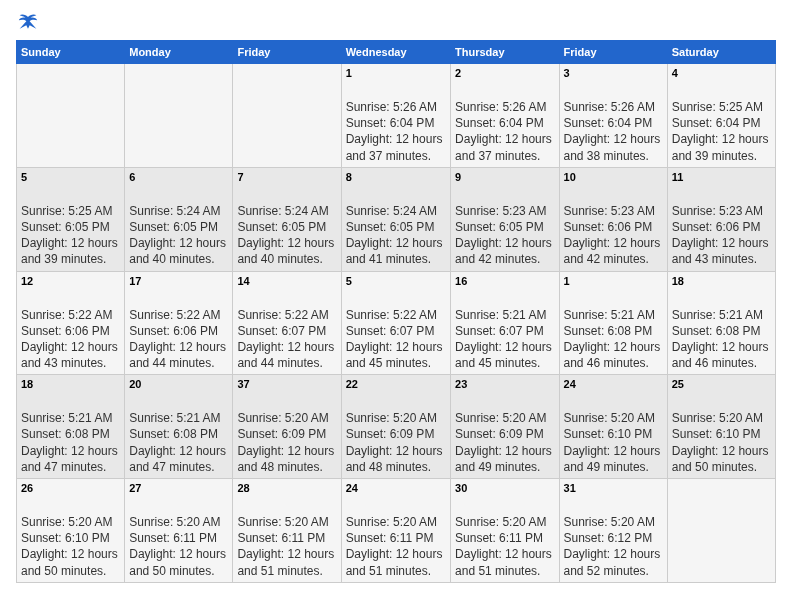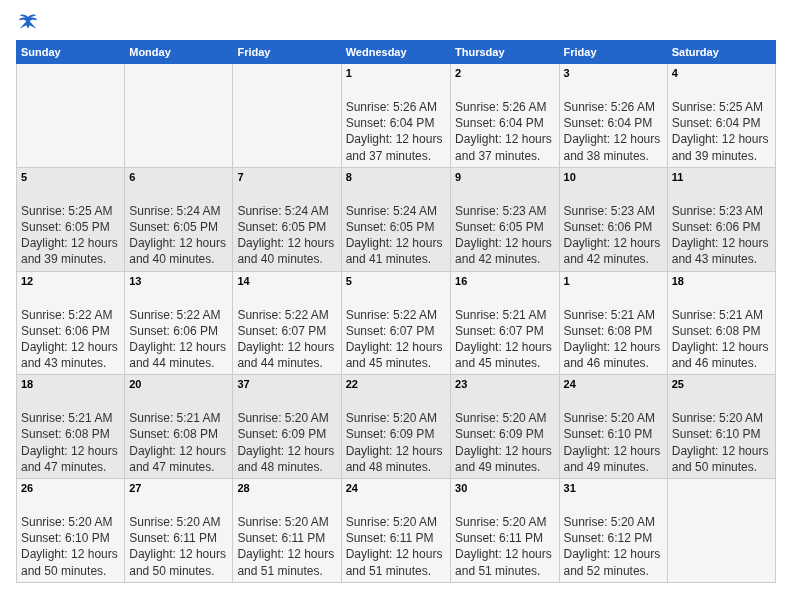--- a/index.html
+++ b/index.html
@@ -211,21 +211,21 @@
         </tr>
         <tr>
           <td>
             <span class="day-num">12</span>
             <div class="day-info" style="white-space: pre-line;">Sunrise: 5:22 AM
 Sunset: 6:06 PM
 Daylight: 12 hours
 and 43 minutes.</div>
           </td>
           <td>
-            <span class="day-num">13</span>
+            <span class="day-num">17</span>
             <div class="day-info" style="white-space: pre-line;">Sunrise: 5:22 AM
 Sunset: 6:06 PM
 Daylight: 12 hours
 and 44 minutes.</div>
           </td>
           <td>
             <span class="day-num">14</span>
             <div class="day-info" style="white-space: pre-line;">Sunrise: 5:22 AM
 Sunset: 6:07 PM
 Daylight: 12 hours

